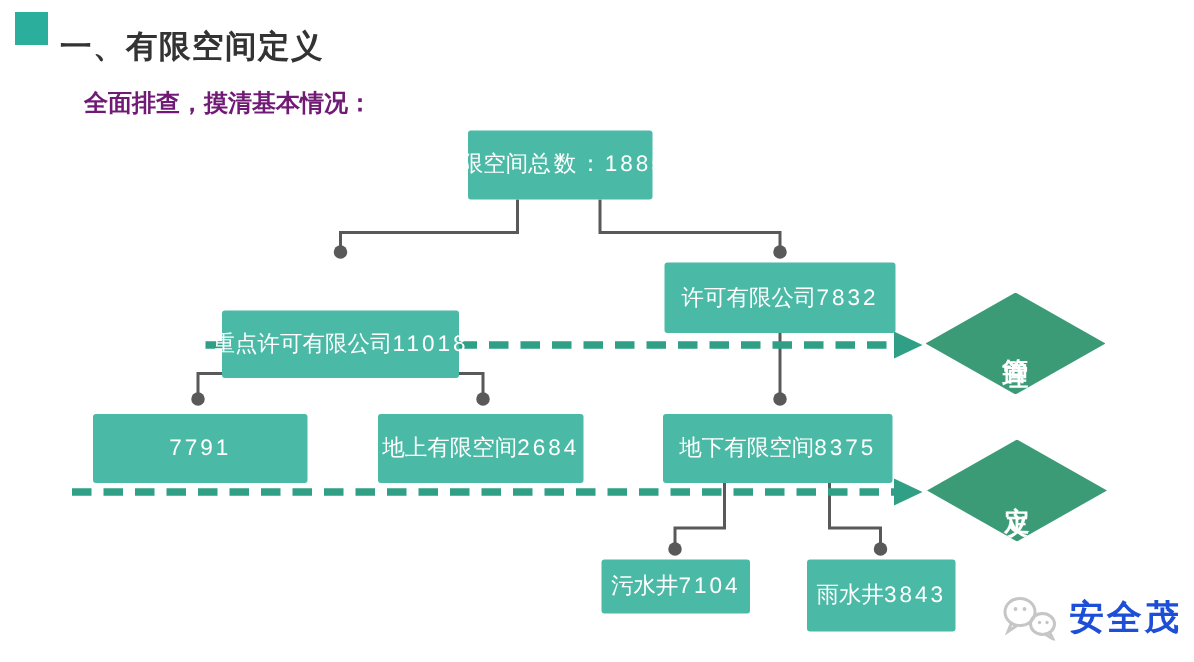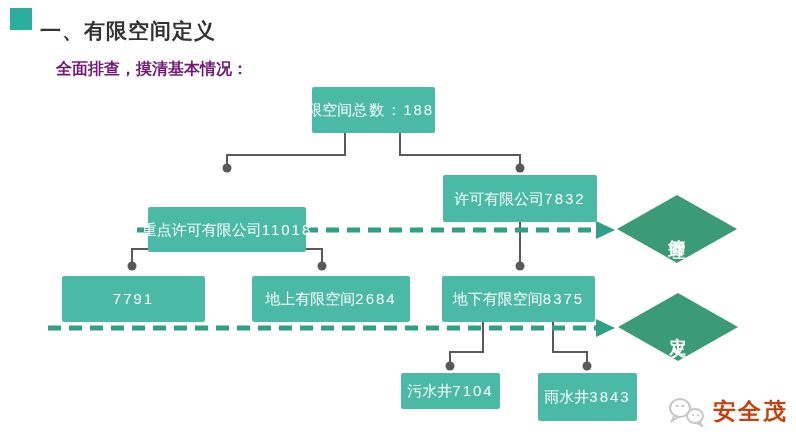--- a/index.html
+++ b/index.html
@@ -23,21 +23,21 @@
   .diamond{
     position:absolute;background:#3B9B77;color:#ffffff;
     clip-path:polygon(0 50%,50% 0,100% 50%,50% 100%);
     display:flex;align-items:center;justify-content:center;
     font-weight:bold;font-size:17px;
   }
   .diamond .vtext{writing-mode:vertical-rl;text-orientation:upright;letter-spacing:3px;white-space:nowrap;}
   
   .wires{position:absolute;left:0;top:0;width:796px;height:441px;pointer-events:none;}
   
-  .watermark{position:absolute;right:8px;bottom:14px;display:flex;align-items:center;gap:6px;color:#c2410c;}
+  .watermark{position:absolute;right:8px;bottom:14px;display:flex;align-items:center;gap:6px;color:#1d4ed8;}
   .watermark .brand{font-size:23px;font-weight:bold;letter-spacing:2px;white-space:nowrap;}
 </style>
 </head>
 <body>
 
 <div class="canvas">
 
   <div class="title-bullet"></div>
   <div class="page-title">一、有限空间定义</div>
   <div class="subtitle">全面排查，摸清基本情况：</div>
@@ -83,21 +83,21 @@
     <div class="val">11018</div>
   </div>
   <div class="node" style="left:443px;top:175px;width:154px;height:47px;">
     <div class="lbl">许可有限公司</div>
     <div class="val">7832</div>
   </div>
 
   <div class="node" style="left:62px;top:276px;width:143px;height:46px;">
     <div class="val">7791</div>
   </div>
-  <div class="node" style="left:252px;top:276px;width:158px;height:46px;">
+  <div class="node" style="left:252px;top:276px;width:137px;height:46px;">
     <div class="lbl">地上有限空间</div>
     <div class="val">2684</div>
   </div>
   <div class="node" style="left:442px;top:276px;width:153px;height:46px;">
     <div class="lbl">地下有限空间</div>
     <div class="val">8375</div>
   </div>
 
   <div class="node" style="left:401px;top:373px;width:99px;height:36px;">
     <div class="lbl">污水井</div>

